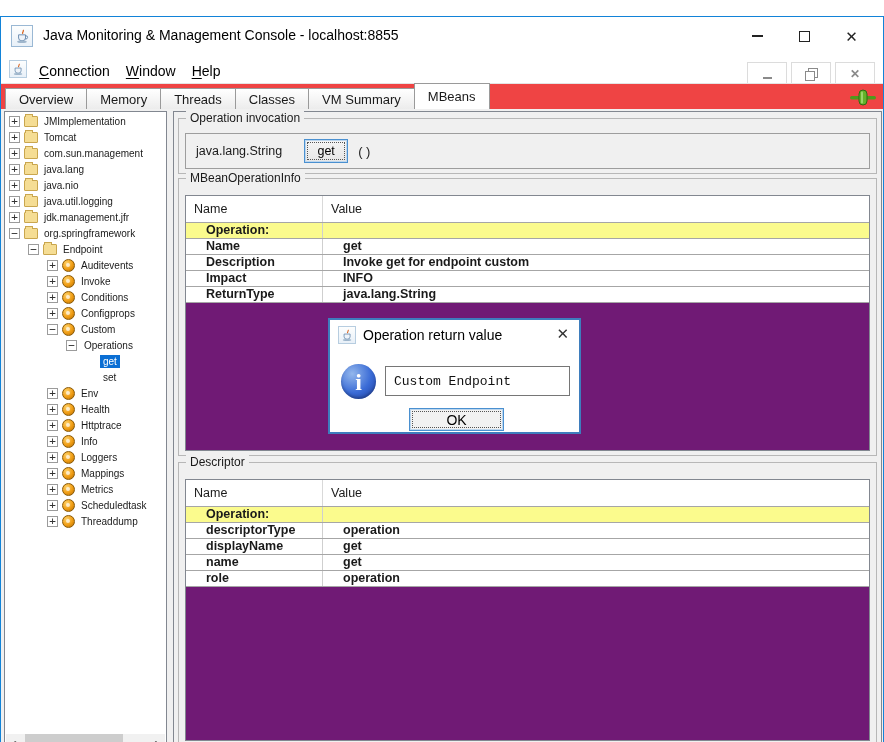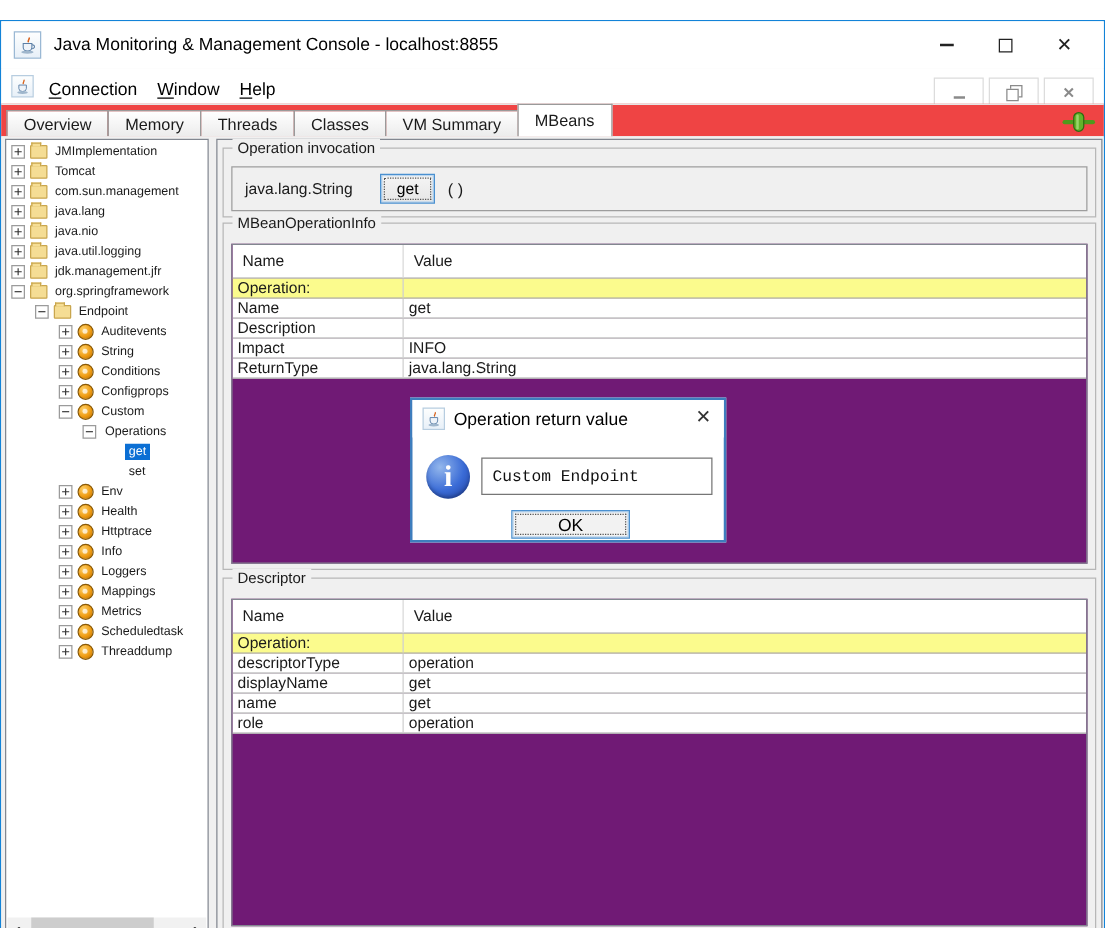--- a/index.html
+++ b/index.html
@@ -101,21 +101,21 @@
          outline:1px dotted #555; outline-offset:-4px; cursor:default; }
   .get-btn { margin-left:22px; width:44px; height:24px; }
   .sig { margin-left:10px; font-size:13px; }
 
   .scrollpane { position:absolute; left:6px; right:6px; top:16px; bottom:4px;
                 border:1px solid #828790; background:#701a75; overflow:hidden; }
   .thead { height:27px; background:#fff; border-bottom:1px solid #a6a6a6; display:flex; }
   .th { display:flex; align-items:center; padding-left:8px; font-size:12.5px; }
   .th-name { width:137px; border-right:1px solid #d9d9d9; flex:none; }
   .trow { height:16px; display:flex; background:#fff; border-bottom:1px solid #a6a6a6; }
-  .td { font-size:12.5px; line-height:15px; white-space:nowrap; overflow:hidden; padding-left:4px; }
+  .td { font-size:12.5px; line-height:15px; white-space:nowrap; overflow:hidden; padding-left:20px;font-weight:bold; }
   .td-name { width:137px; border-right:1px solid #cfcfcf; flex:none; }
   .td-value { flex:1; }
 
   
   .dialog { position:absolute; left:327px; top:301px; width:253px; height:116px;
             background:#fff; border:2px solid #3e7dbd; z-index:10; }
   .dlg-titlebar { position:absolute; left:0; top:0; right:0; height:30px; background:#fff;
                   display:flex; align-items:center; }
   .dlg-java-icon { width:18px; height:18px; margin-left:8px; border:1px solid #b7cde0;
                    background:linear-gradient(#fdfefe,#e8f0f8);
@@ -259,21 +259,21 @@
             <span class="t-label">Endpoint</span>
           </div>
           <div class="tree-row" style="padding-left: 42px;">
             <span class="handle">+</span>
             <span class="t-icon bean"></span>
             <span class="t-label">Auditevents</span>
           </div>
           <div class="tree-row" style="padding-left: 42px;">
             <span class="handle">+</span>
             <span class="t-icon bean"></span>
-            <span class="t-label">String</span>
+            <span class="t-label">Invoke</span>
           </div>
           <div class="tree-row" style="padding-left: 42px;">
             <span class="handle">+</span>
             <span class="t-icon bean"></span>
             <span class="t-label">Conditions</span>
           </div>
           <div class="tree-row" style="padding-left: 42px;">
             <span class="handle">+</span>
             <span class="t-icon bean"></span>
             <span class="t-label">Configprops</span>
@@ -370,20 +370,21 @@
               <div class="trow" style="background: rgb(251, 251, 141);">
                 <span class="td td-name">Operation:</span>
                 <span class="td td-value"></span>
               </div>
               <div class="trow">
                 <span class="td td-name">Name</span>
                 <span class="td td-value">get</span>
               </div>
               <div class="trow">
                 <span class="td td-name">Description</span>
+                <span class="td td-value">Invoke get for endpoint custom</span>
               </div>
               <div class="trow">
                 <span class="td td-name">Impact</span>
                 <span class="td td-value">INFO</span>
               </div>
               <div class="trow">
                 <span class="td td-name">ReturnType</span>
                 <span class="td td-value">java.lang.String</span>
               </div>
             </div>

